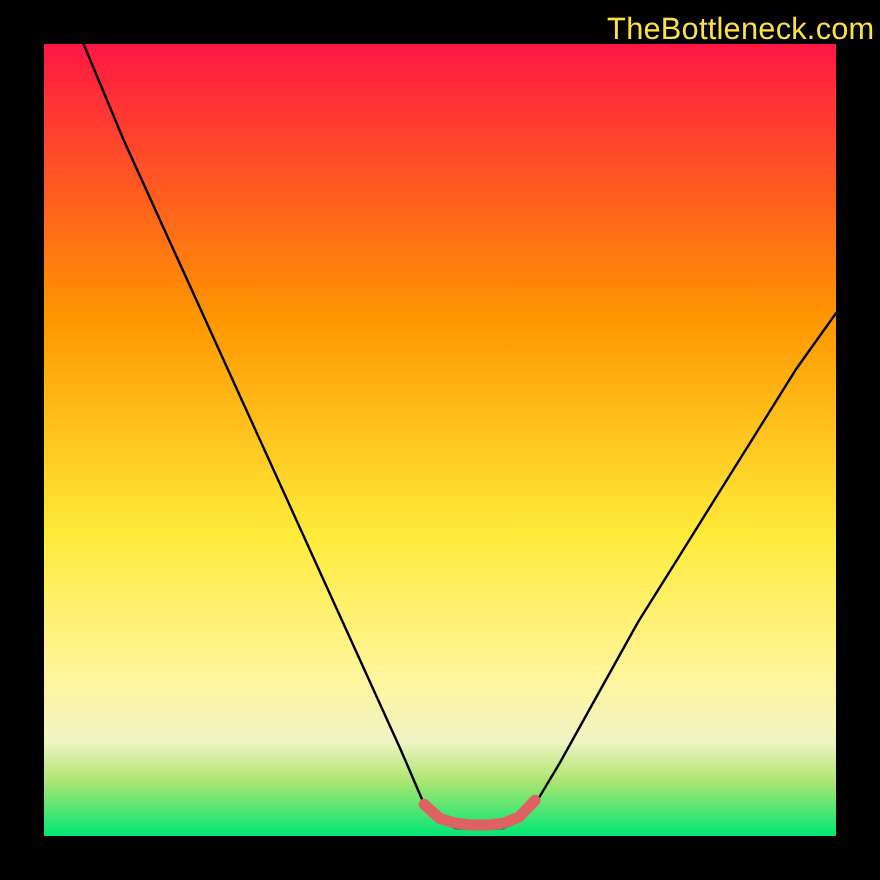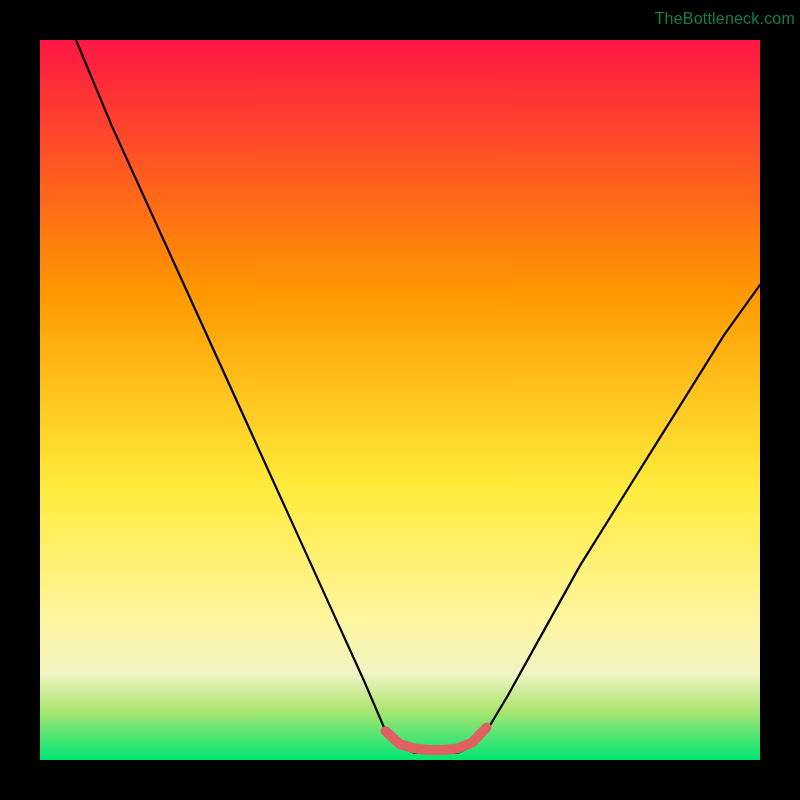--- a/index.html
+++ b/index.html
@@ -21,23 +21,23 @@
   .plot-area {
     position: absolute;
     left: 40px;
     top: 40px;
     width: 720px;
     height: 720px;
   }
   .watermark {
     position: absolute;
     font-family: Arial, Helvetica, sans-serif;
-    font-size: 16px;
+    font-size: 28px;
     font-weight: 500;
-    color: #15803d;
+    color: #fde047;
     letter-spacing: 0.2px;
   }
 </style>
 </head>
 <body>
 
 <div class="frame">
   <div class="plot-area">
     <svg width="720" height="720" viewBox="0 0 720 720">
       <defs>

